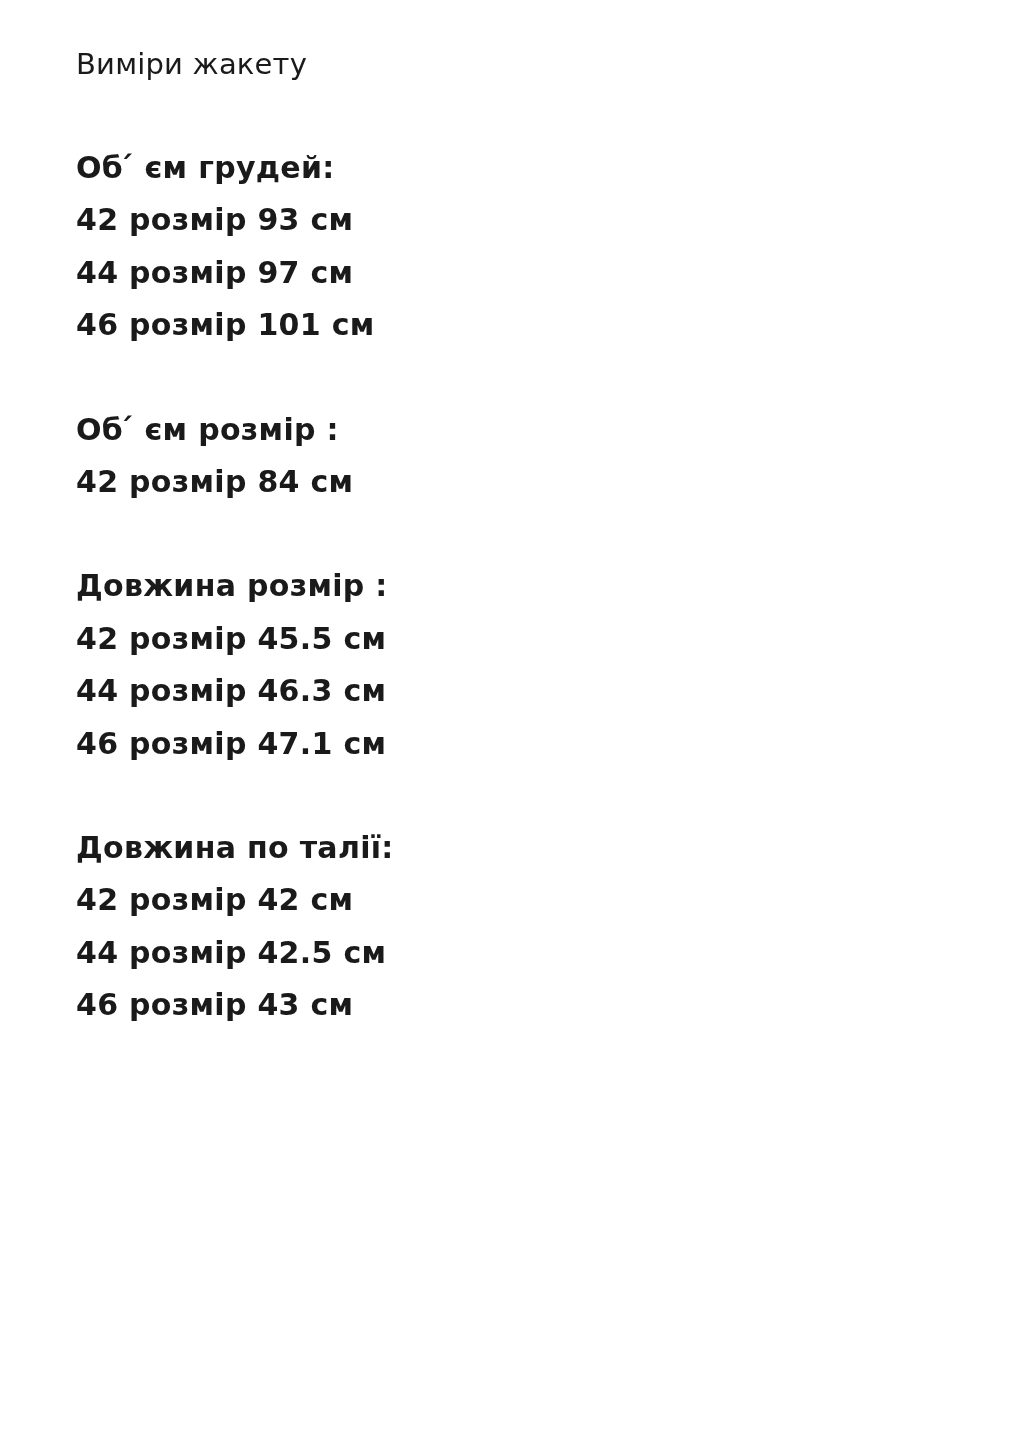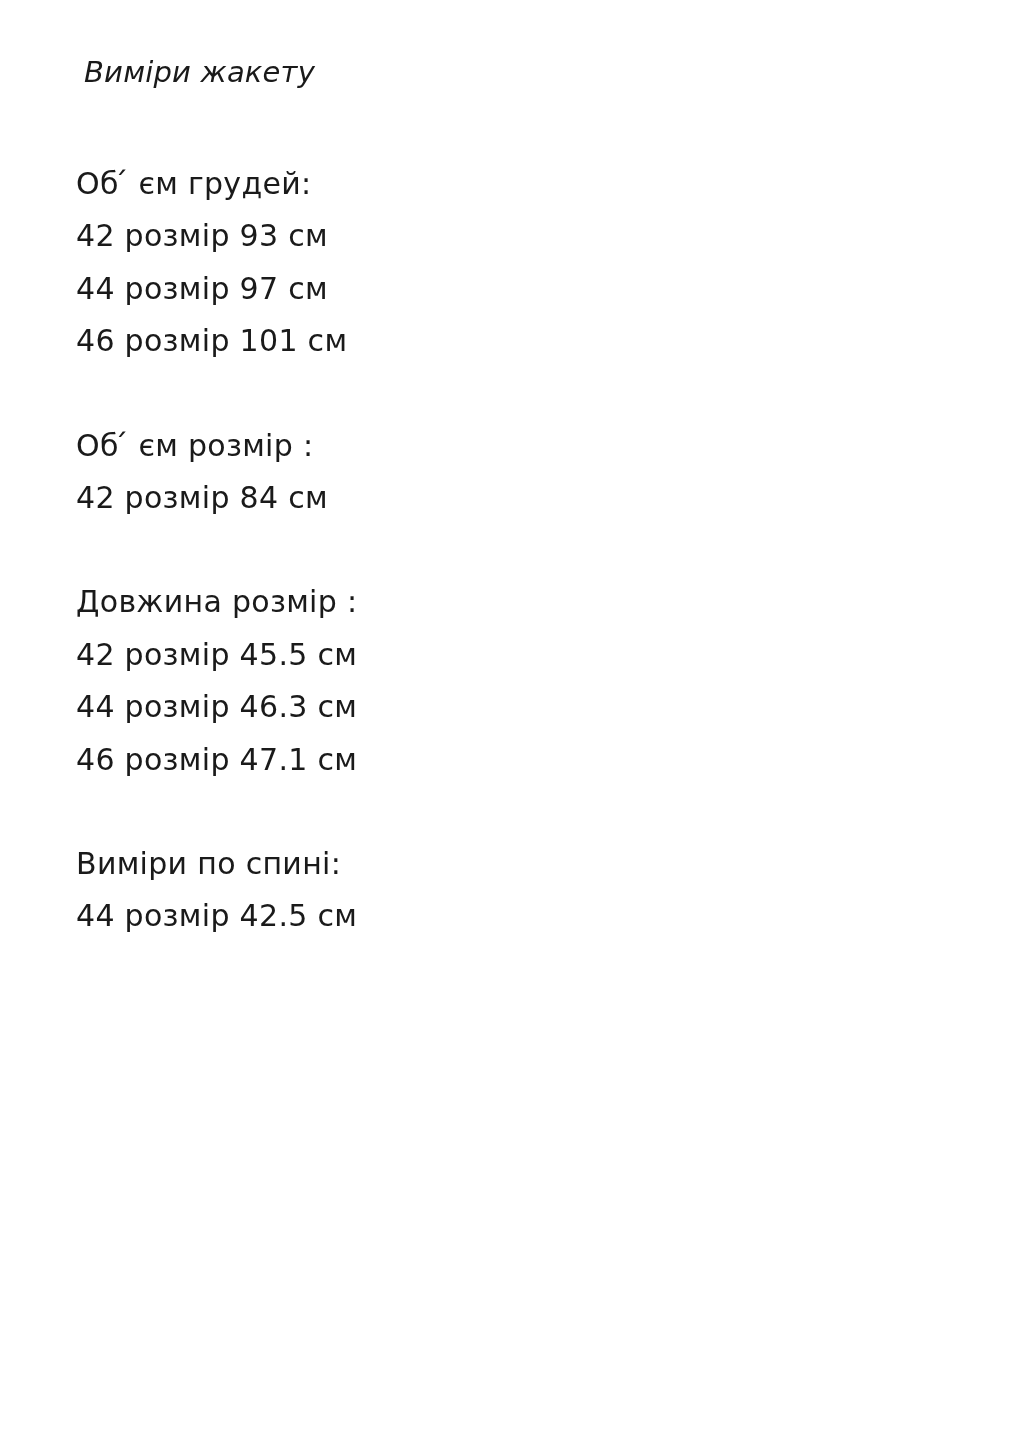--- a/index.html
+++ b/index.html
@@ -18,38 +18,37 @@
     .doc {
       position: absolute;
       left: 76px;
       top: 38px;
       width: 900px;
     }
     .title {
       font-size: 29px;
       line-height: 52px;
       height: 52px;
-      margin: 8px;
+      margin: 0;
       font-weight: normal;
       letter-spacing: 0.2px;
       white-space: nowrap;
-      font-style: italic;
     }
     .gap {
       height: 52px;
     }
     .section {
       margin: 0 0 52px 0;
     }
     .section-heading, .row {
       font-size: 30px;
       line-height: 52.4px;
       height: 52.4px;
       margin: 0;
-      font-weight: normal;
+      font-weight: bold;
       white-space: nowrap;
       letter-spacing: 0.3px;
     }
   </style>
 </head>
 <body>
 
 <div class="doc">
   <h1 class="title">Виміри жакету</h1>
   <div class="gap"></div>
@@ -68,16 +67,18 @@
 
 
   <div class="section">
     <p class="section-heading">Довжина розмір :</p>
     <p class="row">42 розмір 45.5 см</p>
     <p class="row">44 розмір 46.3 см</p>
     <p class="row">46 розмір 47.1 см</p>
   </div>
 
   <div class="section">
-    <p class="section-heading">Виміри по спині:</p>
+    <p class="section-heading">Довжина по талії:</p>
+    <p class="row">42 розмір 42 см</p>
     <p class="row">44 розмір 42.5 см</p>
+    <p class="row">46 розмір 43 см</p>
   </div>
 </div>
 
 </body></html>

